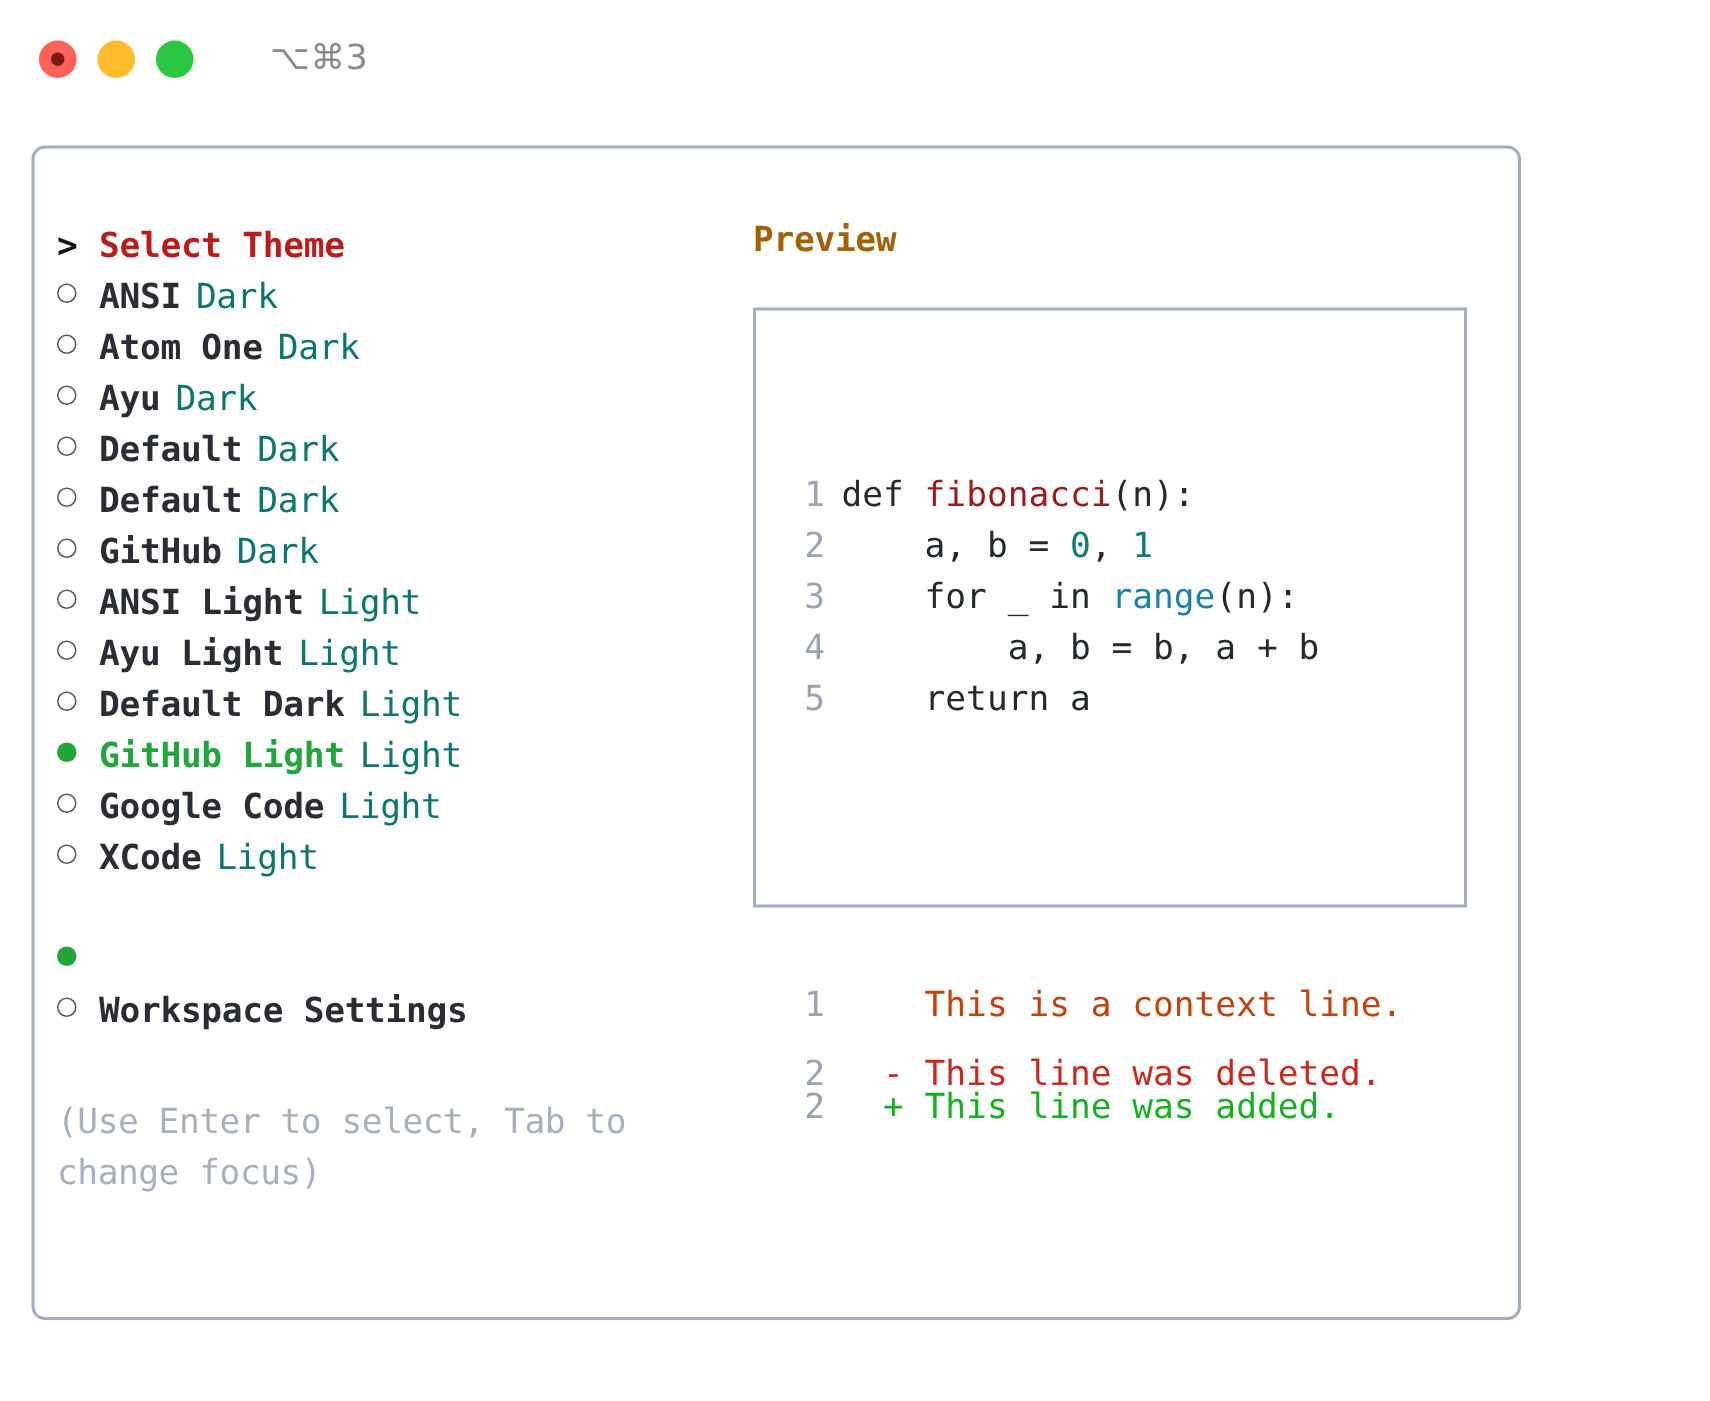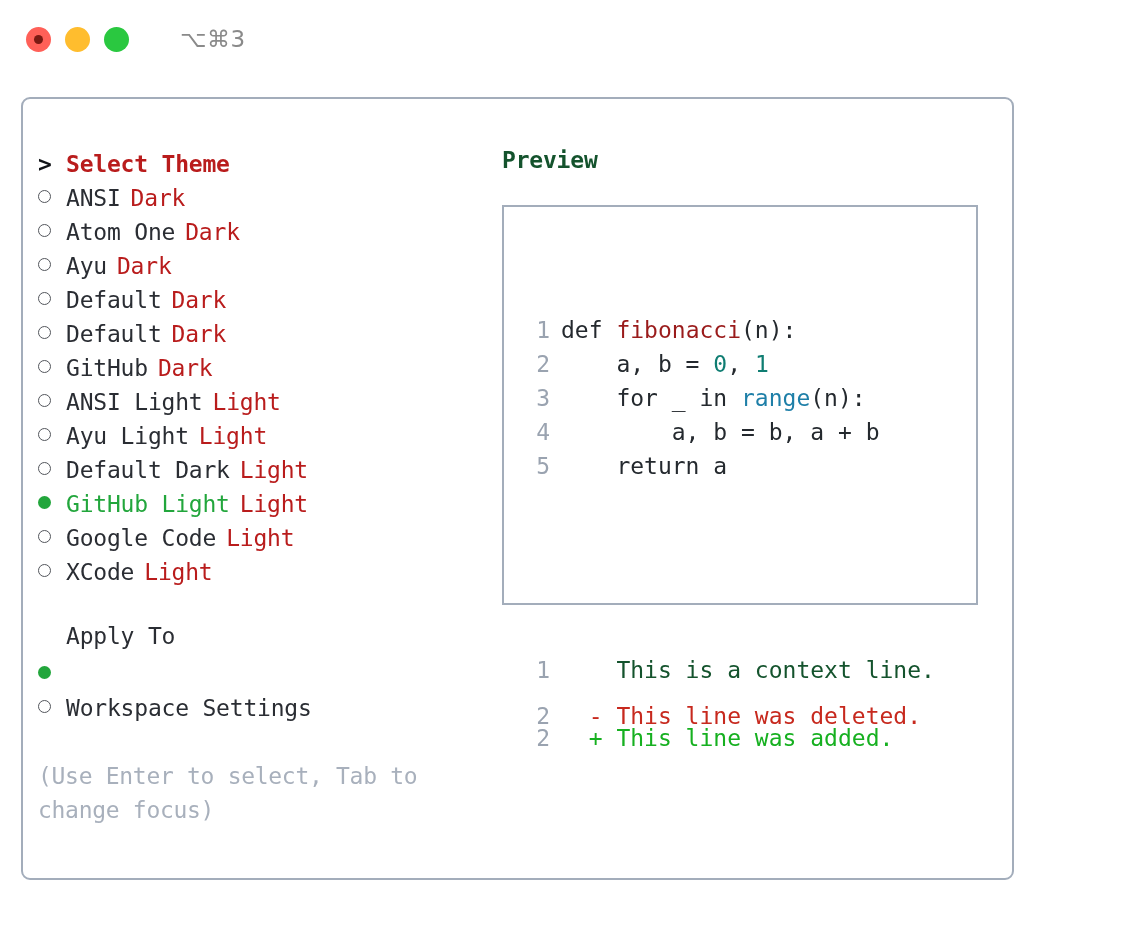--- a/index.html
+++ b/index.html
@@ -129,61 +129,62 @@
     height: 11px;
   }
   .prompt-caret {
     color: #111418;
     font-weight: bold;
   }
 
   .label-main {
     color: #2a2d33;
     letter-spacing: -0.2px;
+    font-weight: bold;
   }
   .label-main.bold   { font-weight: bold; color: #b91c1c; }
   .label-main.green  { color: #22a63c; }
   .label-tag {
-    color: #b91c1c;
+    color: #0f766e;
     margin-left: 10px;
     letter-spacing: -0.2px;
   }
 
   #section-gap { height: 34px; }
 
   #apply-heading {
     display: flex;
     align-items: baseline;
     height: 34px;
     font-size: 23px;
   }
   #apply-heading .marker { visibility: hidden; }
 
   #hint {
     position: absolute;
     left: 15px;
-    top: 660px;
+    top: 632px;
     width: 410px;
     font-size: 23px;
     line-height: 34px;
     color: #a8b0bc;
     letter-spacing: -0.3px;
   }
 
   
   #right-col {
     position: absolute;
     left: 479px;
     top: 48px;
     width: 490px;
   }
   #preview-title {
     font-size: 23px;
     font-weight: bold;
-    color: #14532d;
+    color: #a16207;
     height: 34px;
     letter-spacing: -0.2px;
   }
   #preview-box {
     margin-top: 24px;
     width: 476px;
     height: 400px;
     border: 2px solid #a3adbb;
     box-sizing: border-box;
     background: #ffffff;
@@ -210,21 +211,21 @@
     text-align: right;
     color: #9aa3b0;
     margin-right: 11px;
   }
   .code-text { white-space: pre; color: #24292e; }
   .tok-fn      { color: #9a1b1b; }
   .tok-builtin { color: #1e7fa8; }
   .tok-num     { color: #0f7d72; }
   .tok-plain   { color: #24292e; }
 
-  .diff-ctx { color: #14532d; }
+  .diff-ctx { color: #c2410c; }
   .diff-del { color: #c7291e; margin-top: 12px; }
   .diff-add { color: #16b020; }
 
   #diff-gap { height: 34px; }
 </style>
 </head>
 <body>
 
 <div id="window">
 
@@ -307,24 +308,20 @@
             </div>
             <div class="row">
               <span class="marker"><span class="marker-dot hollow"></span></span>
               <span class="label-main">XCode</span>
               <span class="label-tag">Light</span>
             </div>
           </div>
 
         <div id="section-gap"></div>
 
-        <div id="apply-heading">
-          <span class="marker"></span>
-          <span class="label-main">Apply To</span>
-        </div>
 
         <div id="apply-list">
             <div class="row">
               <span class="marker"><span class="marker-dot filled"></span></span>
             </div>
             <div class="row">
               <span class="marker"><span class="marker-dot hollow"></span></span>
               <span class="label-main">Workspace Settings</span>
             </div>
           </div>

